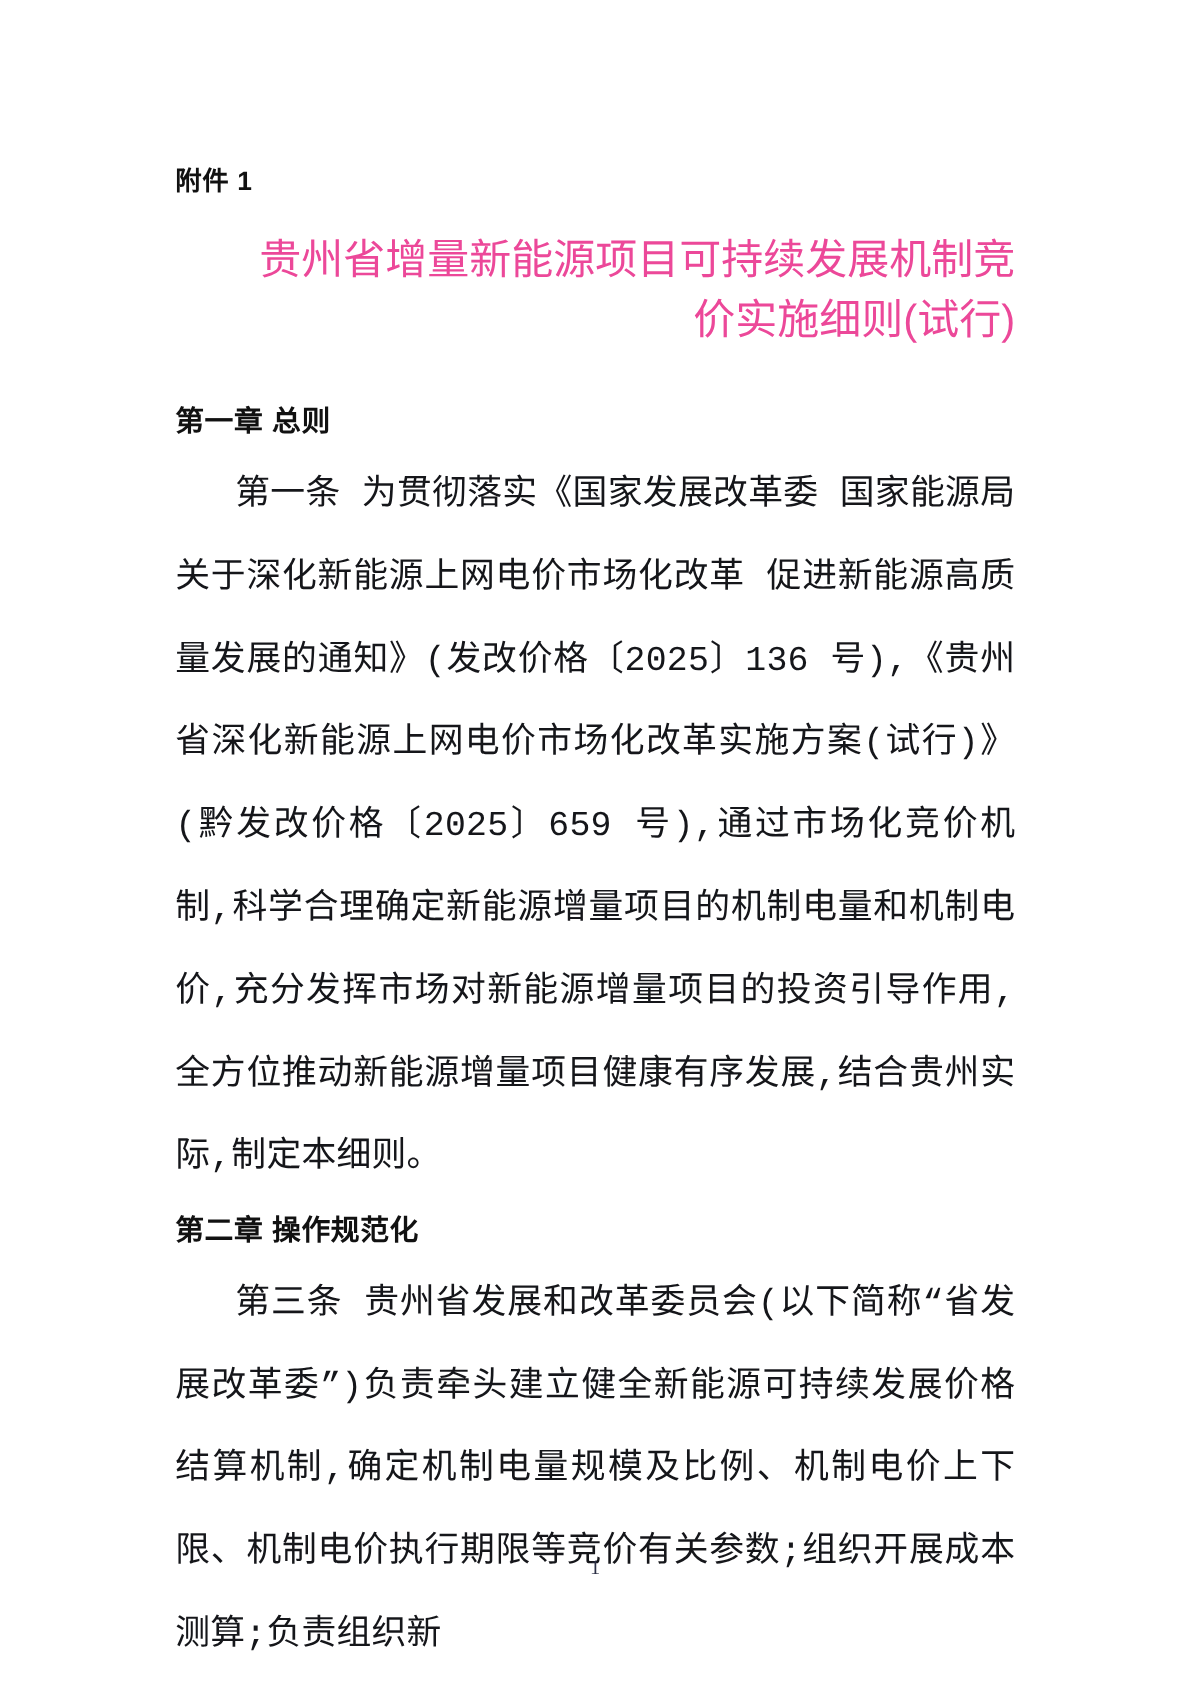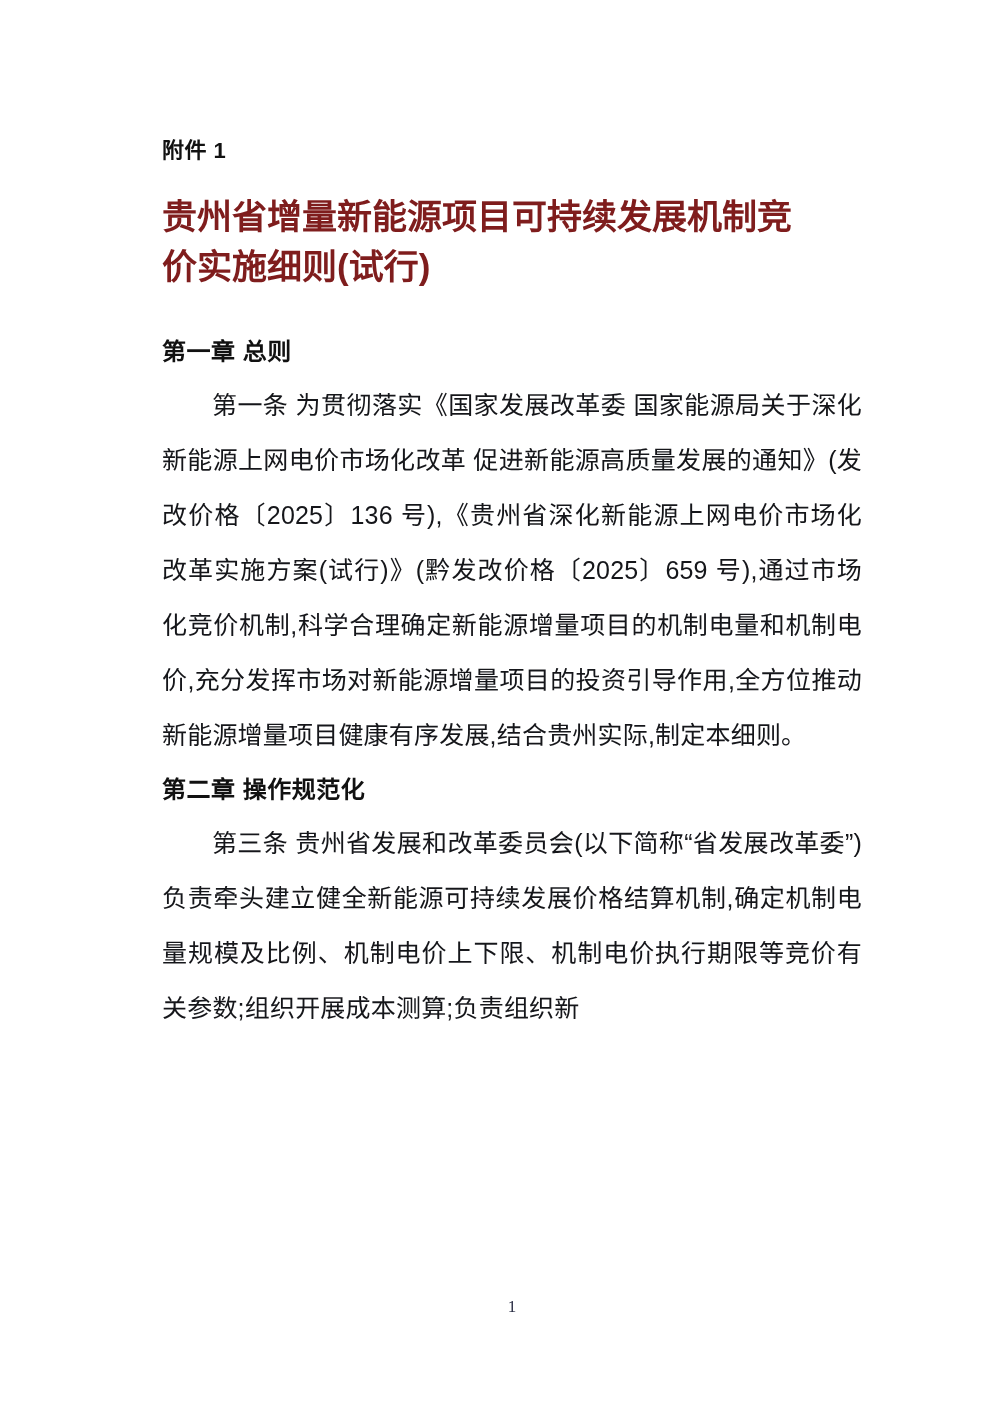--- a/index.html
+++ b/index.html
@@ -15,21 +15,20 @@
     overflow: hidden;
     font-family: "Liberation Serif", "DejaVu Serif", serif;
     color: #1a1a1a;
     -webkit-font-smoothing: antialiased;
   }
 
   .page {
     position: absolute;
     inset: 0;
     background: #ffffff;
-    margin-left: 16px;
   }
 
   
   .content {
     position: absolute;
     left: 146px;
     top: 0;
     width: 700px;   
     height: 1403px;
   }
@@ -47,27 +46,27 @@
     line-height: 1;
     white-space: pre;
   }
 
   
   .doc-title {
     position: absolute;
     top: 192px;
     left: 0;
     width: 700px;
-    text-align: left;
+    text-align: right;
     font-family: "Liberation Sans", "DejaVu Sans", sans-serif;
-    font-weight: bold;
+    font-weight: normal;
     font-size: 35px;
     line-height: 50px;
     letter-spacing: 0px;
-    color: #7f1d1d;
+    color: #ec4899;
   }
   .doc-title .tline {
     display: block;
     white-space: pre;
   }
 
   
   .body-flow {
     position: absolute;
     top: 325px;
@@ -81,23 +80,23 @@
     font-weight: bold;
     font-size: 24px;
     line-height: 53px;
     letter-spacing: 0.5px;
     color: #111111;
     white-space: pre;
   }
 
   
   .para {
-    font-family: Liberation Sans, sans-serif;
-    font-size: 25px;
-    line-height: 55px;
+    font-family: Liberation Mono, monospace;
+    font-size: 29px;
+    line-height: 69px;
     color: #15161a;
     text-align: justify;
     text-align-last: left;
     text-justify: inter-character;
     text-indent: 50px;
     margin: 0;
     letter-spacing: 0.2px;
     word-break: break-all;
   }
 

